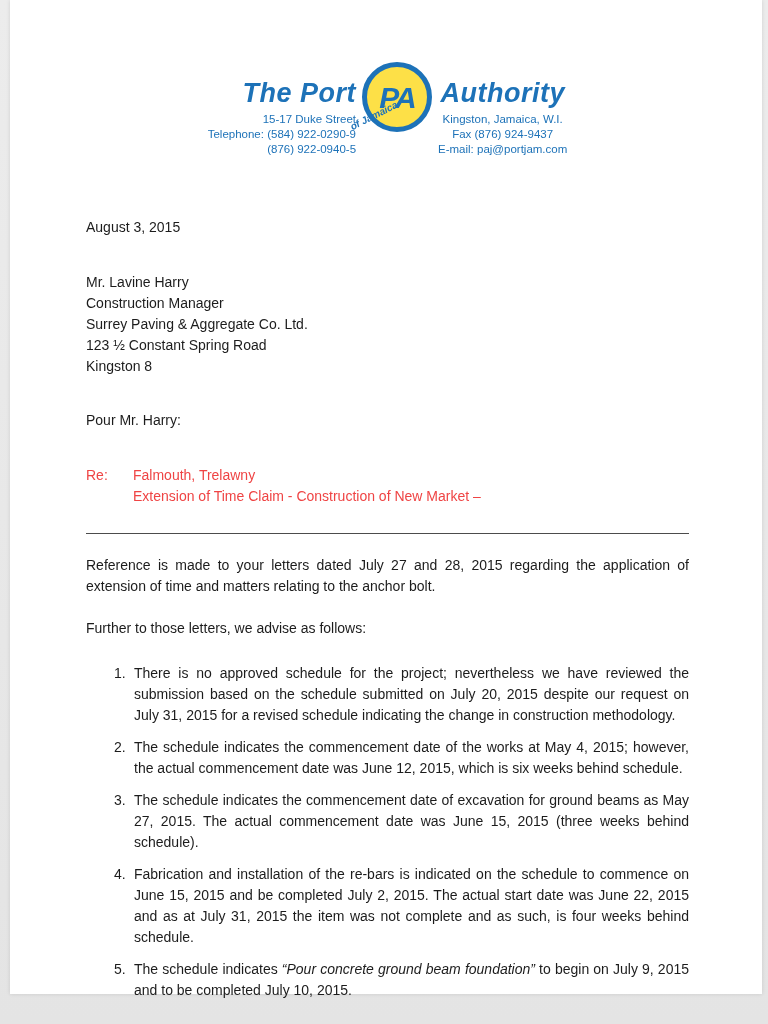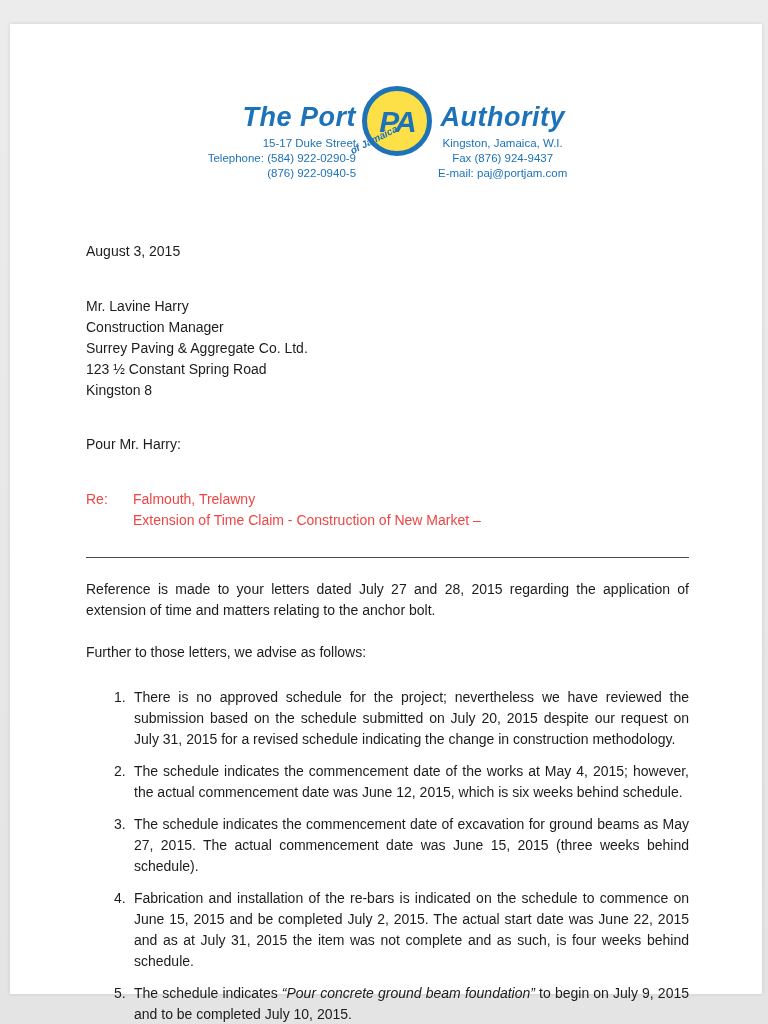--- a/index.html
+++ b/index.html
@@ -14,21 +14,20 @@
   }
   .page {
     position: absolute;
     left: 10px; right: 6px; top: 0; bottom: 30px;
     background: #ffffff;
     box-shadow: 0 0 4px rgba(0,0,0,0.12);
     padding: 62px 73px 0 76px;
     color: #1c1c1c;
     font-size: 14px;
     line-height: 21px;
-    margin-top: 24px;
   }
 
   
   .letterhead {
     display: flex;
     justify-content: center;
     align-items: flex-start;
   }
   .lh-col { padding-top: 16px; }
   .lh-col-left  { text-align: right; }

